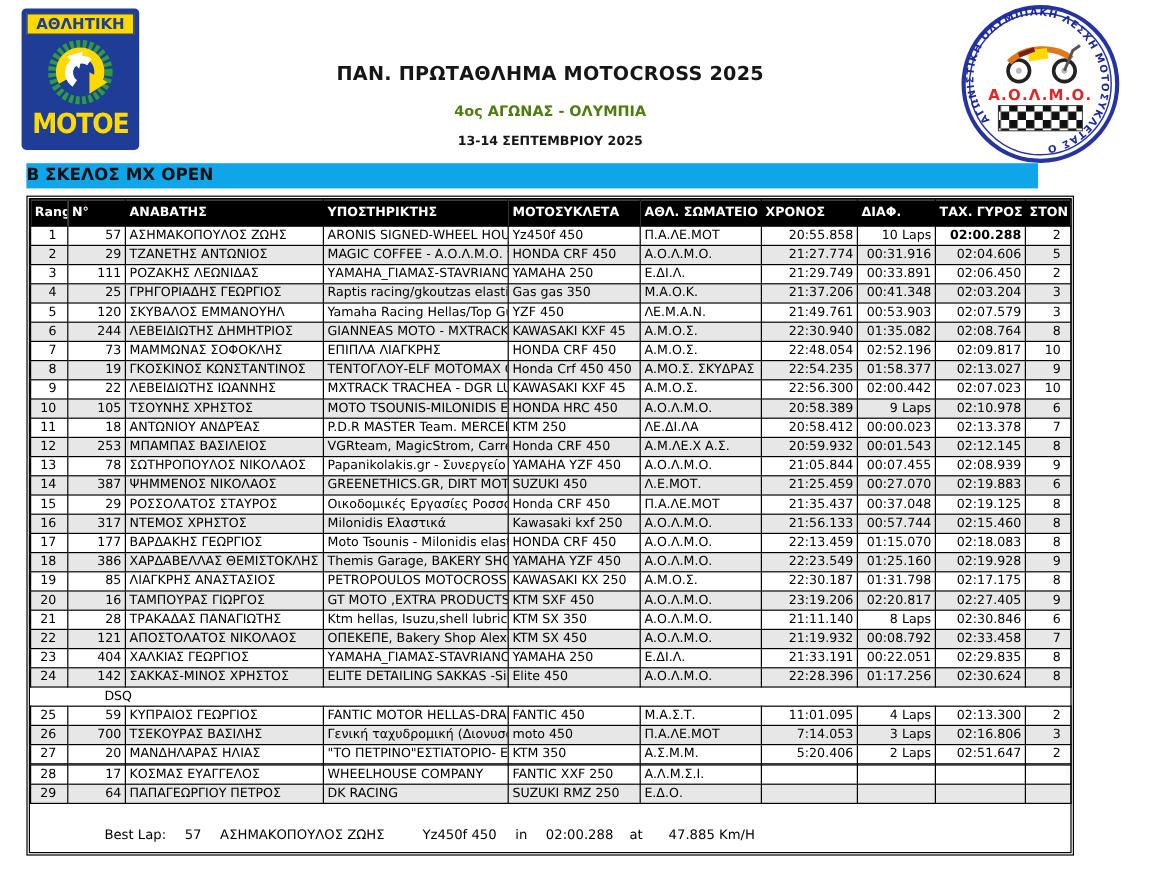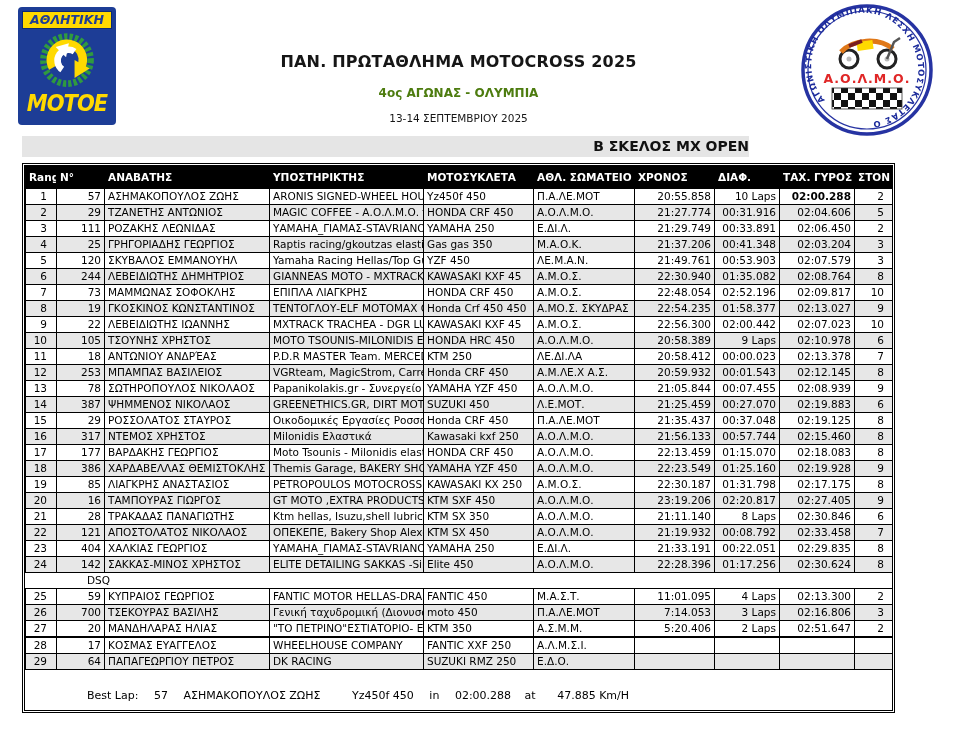--- a/index.html
+++ b/index.html
@@ -3,27 +3,27 @@
 <meta charset="utf-8">
 <style>
   html,body{margin:0;padding:0;background:#fff;}
   .page{position:relative;width:959px;height:734px;background:#fff;overflow:hidden;
         font-family:"DejaVu Sans","Liberation Sans",sans-serif;color:#000;}
 
   
   .titles{position:absolute;left:22px;top:0;width:873px;text-align:center;}
   .t1{position:absolute;top:52px;left:0;right:0;font-size:16px;font-weight:bold;color:#161616;letter-spacing:.2px;}
   .t2{position:absolute;top:86px;left:0;right:0;font-size:12px;font-weight:bold;color:#4d7c0f;}
-  .t3{position:absolute;top:112px;left:0;right:0;font-size:10.5px;font-weight:normal;color:#161616;}
-  .section-band{position:absolute;left:22px;top:136px;width:727px;height:21px;background:#e5e5e5;
-                text-align:right;font-weight:bold;font-size:14px;line-height:21px;color:#111;}
+  .t3{position:absolute;top:112px;left:0;right:0;font-size:10.5px;font-weight:bold;color:#161616;}
+  .section-band{position:absolute;left:22px;top:136px;width:843px;height:21px;background:#0ea5e9;
+                text-align:left;font-weight:bold;font-size:14px;line-height:21px;color:#111;}
 
   
   .logo-left{position:absolute;left:18px;top:7px;width:98px;height:118px;background:#1d3d96;
-             border-radius:4px;overflow:hidden;font-style:italic;}
+             border-radius:4px;overflow:hidden;}
   .logo-left .athl{margin:4px 4px 0 4px;background:#ffd900;border:1px solid #0d2a74;
                    color:#1d3d96;font-weight:bold;font-size:12.5px;text-align:center;line-height:16px;}
   .logo-left .swirl{display:block;margin:0 auto;}
   .logo-left .motoe{text-align:center;color:#ffd900;font-weight:800;font-size:21px;
                     letter-spacing:-1px;margin-top:-4px;transform:scaleY(1.1);}
 
   
   .logo-right{position:absolute;left:799px;top:2px;width:136px;height:136px;}
 
   

